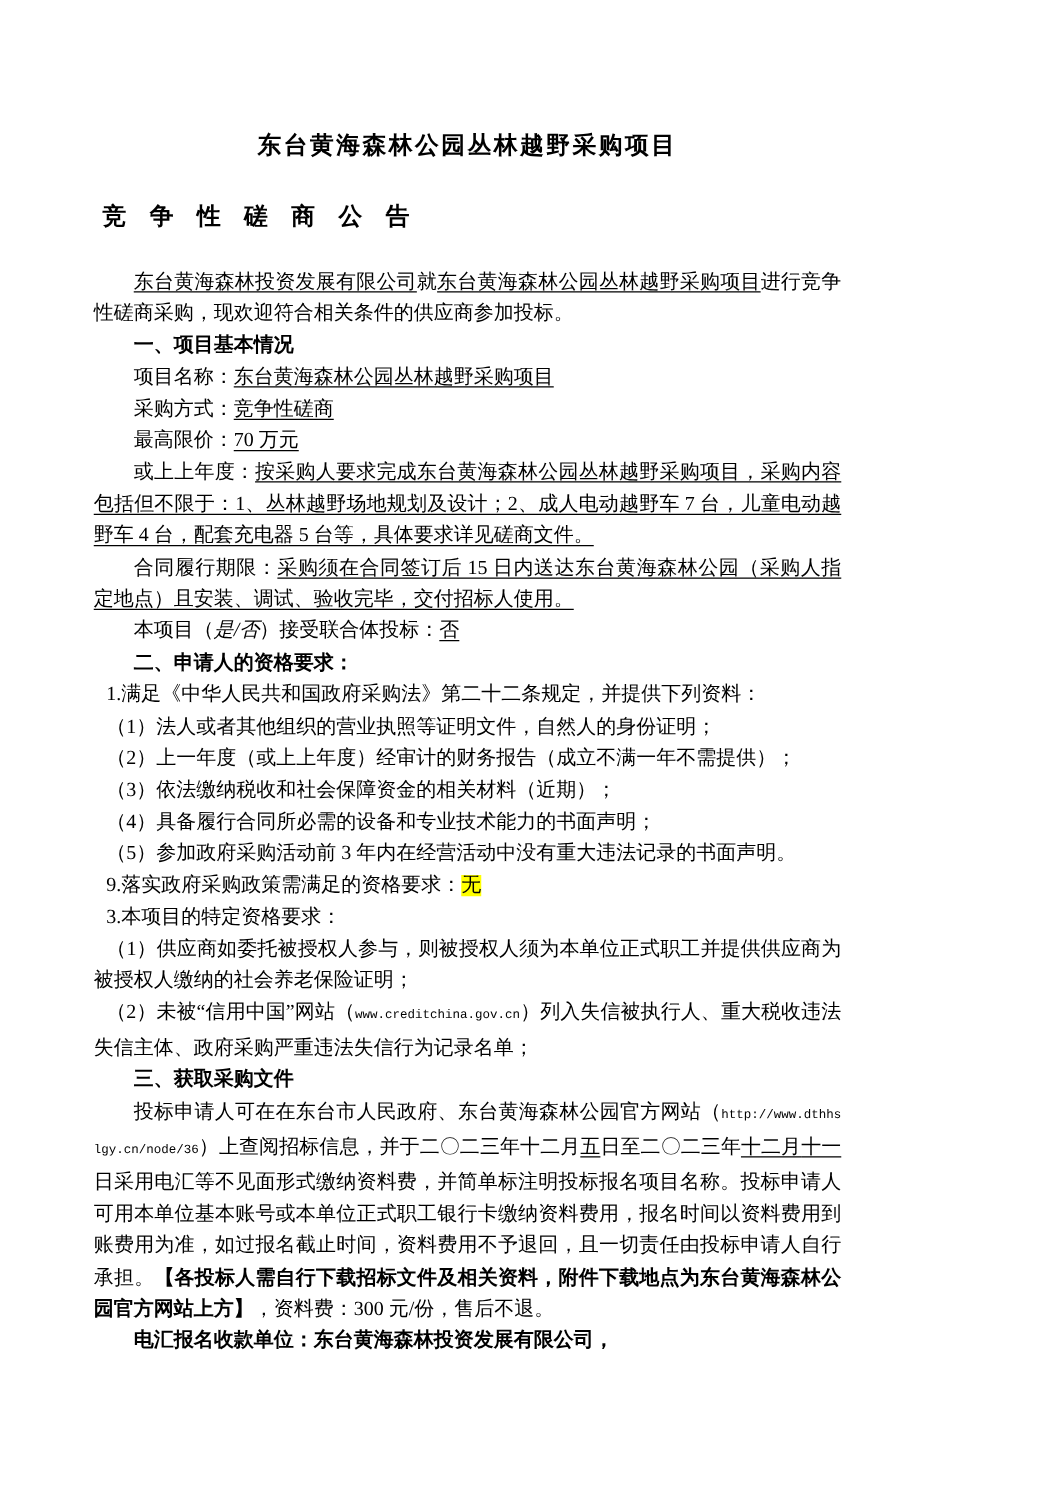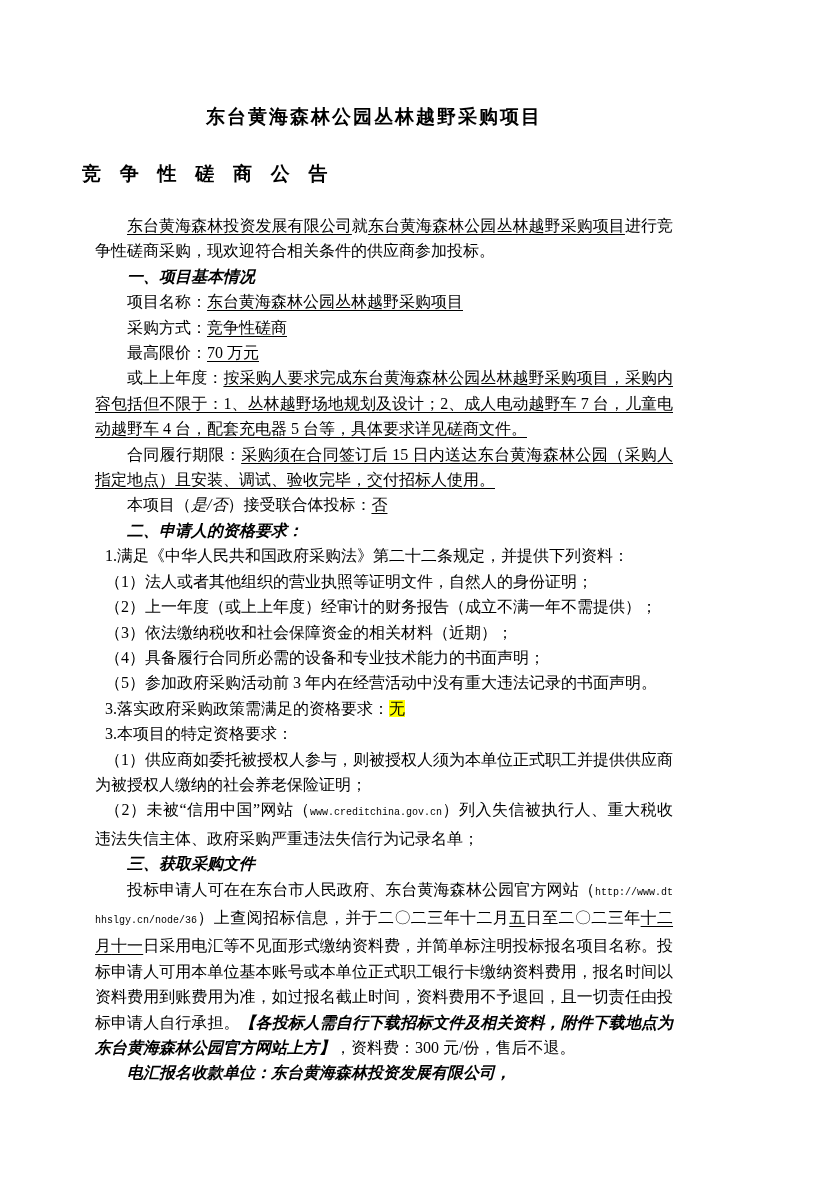--- a/index.html
+++ b/index.html
@@ -33,34 +33,33 @@
     letter-spacing: 7px;
     text-indent: 7px;
     line-height: 26px;
     margin: 31px 0 0 0;
   }
   .doc-body {
     margin-top: 26px;
     font-size: 16px;
     line-height: 25.4px;
     text-align: justify;
-    margin-left: 20px;
   }
   .doc-body p.line {
     margin: 0;
     word-break: break-all;
   }
   .ind-1 { text-indent: 10px; }
   .ind-2 { text-indent: 32px; }
   span.u {
     text-decoration: underline;
     text-decoration-thickness: 1px;
     text-underline-offset: 3px;
   }
-  span.b { font-weight: bold; font-style: italic; }
+  span.b { font-weight: bold; }
   span.i { font-style: italic; }
   span.hl { background: #ffff00; }
   span.mono {
     font-family: "Liberation Mono", "DejaVu Sans Mono", monospace;
     font-size: 10px;
   }
   .page-footer {
     position: absolute;
     left: 0;
     right: 0;
@@ -86,21 +85,21 @@
       <p class="line ind-2"><span class="">或上上年度：</span><span class="u">按采购人要求完成东台黄海森林公园丛林越野采购项目，采购内容包括但不限于：1、丛林越野场地规划及设计；2、成人电动越野车 7 台，儿童电动越野车 4 台，配套充电器 5 台等，具体要求详见磋商文件。</span></p>
       <p class="line ind-2"><span class="">合同履行期限：</span><span class="u">采购须在合同签订后 15 日内送达东台黄海森林公园（采购人指定地点）且安装、调试、验收完毕，交付招标人使用。</span></p>
       <p class="line ind-2"><span class="">本项目（</span><span class="i">是/否</span><span class="">）接受联合体投标：</span><span class="u">否</span></p>
       <p class="line ind-2"><span class="b">二、申请人的资格要求：</span></p>
       <p class="line ind-1"><span class="">1.满足《中华人民共和国政府采购法》第二十二条规定，并提供下列资料：</span></p>
       <p class="line ind-1"><span class="">（1）法人或者其他组织的营业执照等证明文件，自然人的身份证明；</span></p>
       <p class="line ind-1"><span class="">（2）上一年度（或上上年度）经审计的财务报告（成立不满一年不需提供）；</span></p>
       <p class="line ind-1"><span class="">（3）依法缴纳税收和社会保障资金的相关材料（近期）；</span></p>
       <p class="line ind-1"><span class="">（4）具备履行合同所必需的设备和专业技术能力的书面声明；</span></p>
       <p class="line ind-1"><span class="">（5）参加政府采购活动前 3 年内在经营活动中没有重大违法记录的书面声明。</span></p>
-      <p class="line ind-1"><span class="">3.落实政府采购政策需满足的资格要求：</span><span class="hl">无</span></p>
+      <p class="line ind-1"><span class="">9.落实政府采购政策需满足的资格要求：</span><span class="hl">无</span></p>
       <p class="line ind-1"><span class="">3.本项目的特定资格要求：</span></p>
       <p class="line ind-1"><span class="">（1）供应商如委托被授权人参与，则被授权人须为本单位正式职工并提供供应商为被授权人缴纳的社会养老保险证明；</span></p>
       <p class="line ind-1"><span class="">（2）未被“信用中国”网站（</span><span class="mono">www.creditchina.gov.cn</span><span class="">）列入失信被执行人、重大税收违法失信主体、政府采购严重违法失信行为记录名单；</span></p>
       <p class="line ind-2"><span class="b">三、获取采购文件</span></p>
       <p class="line ind-2"><span class="">投标申请人可在在东台市人民政府、东台黄海森林公园官方网站（</span><span class="mono">http://www.dthhslgy.cn/node/36</span><span class="">）上查阅招标信息，并于二〇二三年十二月</span><span class="u">五</span><span class="">日至二〇二三年</span><span class="u">十二月</span><span class="u">十一</span><span class="">日采用电汇等不见面形式缴纳资料费，并简单标注明投标报名项目名称。投标申请人可用本单位基本账号或本单位正式职工银行卡缴纳资料费用，报名时间以资料费用到账费用为准，如过报名截止时间，资料费用不予退回，且一切责任由投标申请人自行承担。</span><span class="b">【各投标人需自行下载招标文件及相关资料，附件下载地点为东台黄海森林公园官方网站上方】</span><span class="">，资料费：300 元/份，售后不退。</span></p>
       <p class="line ind-2"><span class="b">电汇报名收款单位：东台黄海森林投资发展有限公司，</span></p>
     </div>
 
 </div>
 

